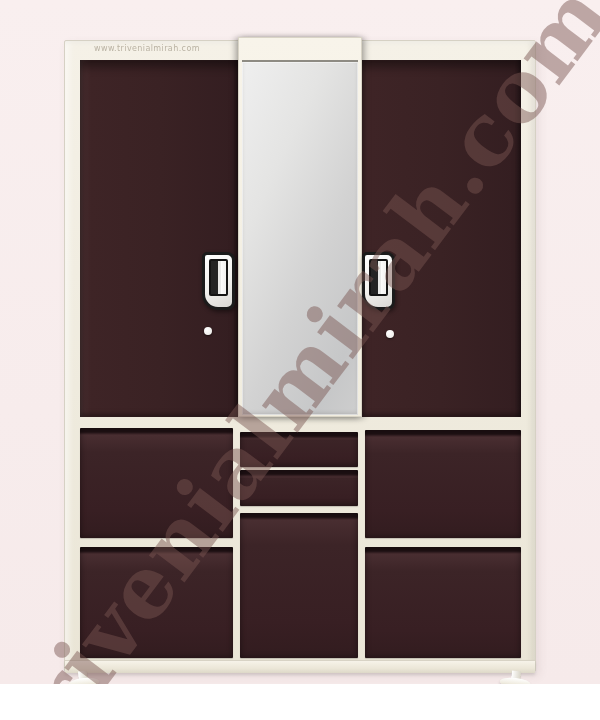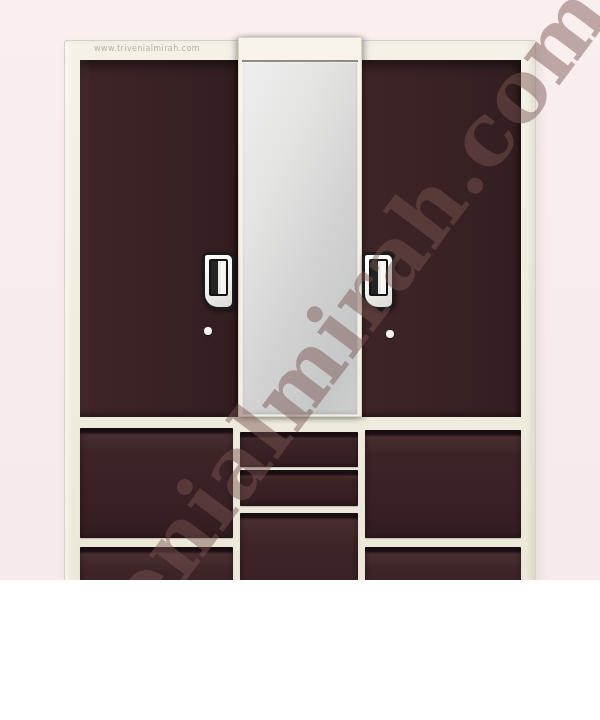--- a/index.html
+++ b/index.html
@@ -1,17 +1,17 @@
 <!DOCTYPE html>
 <html><head>
 <meta charset="utf-8">
 <style>
   html,body{margin:0;padding:0;}
   .scene{
-    position:relative;width:600px;height:580px;overflow:hidden;
+    position:relative;width:600px;height:684px;overflow:hidden;
     background:linear-gradient(180deg,#f9efef 0%,#f7ecec 60%,#f6eaea 100%);
     font-family:"DejaVu Serif", serif;
   }
   .almirah{position:absolute;left:64px;top:40px;width:472px;height:632px;}
   .frame{
     position:absolute;inset:0;border-radius:2px;
     background:linear-gradient(180deg,#f5f1e7 0%,#efebde 55%,#eae5d6 100%);
     border:1px solid #d6d1c4;
     box-shadow:inset -4px 0 6px rgba(0,0,0,.07), inset 4px 0 6px rgba(255,255,255,.55),
                3px 4px 10px rgba(90,70,70,.10);

